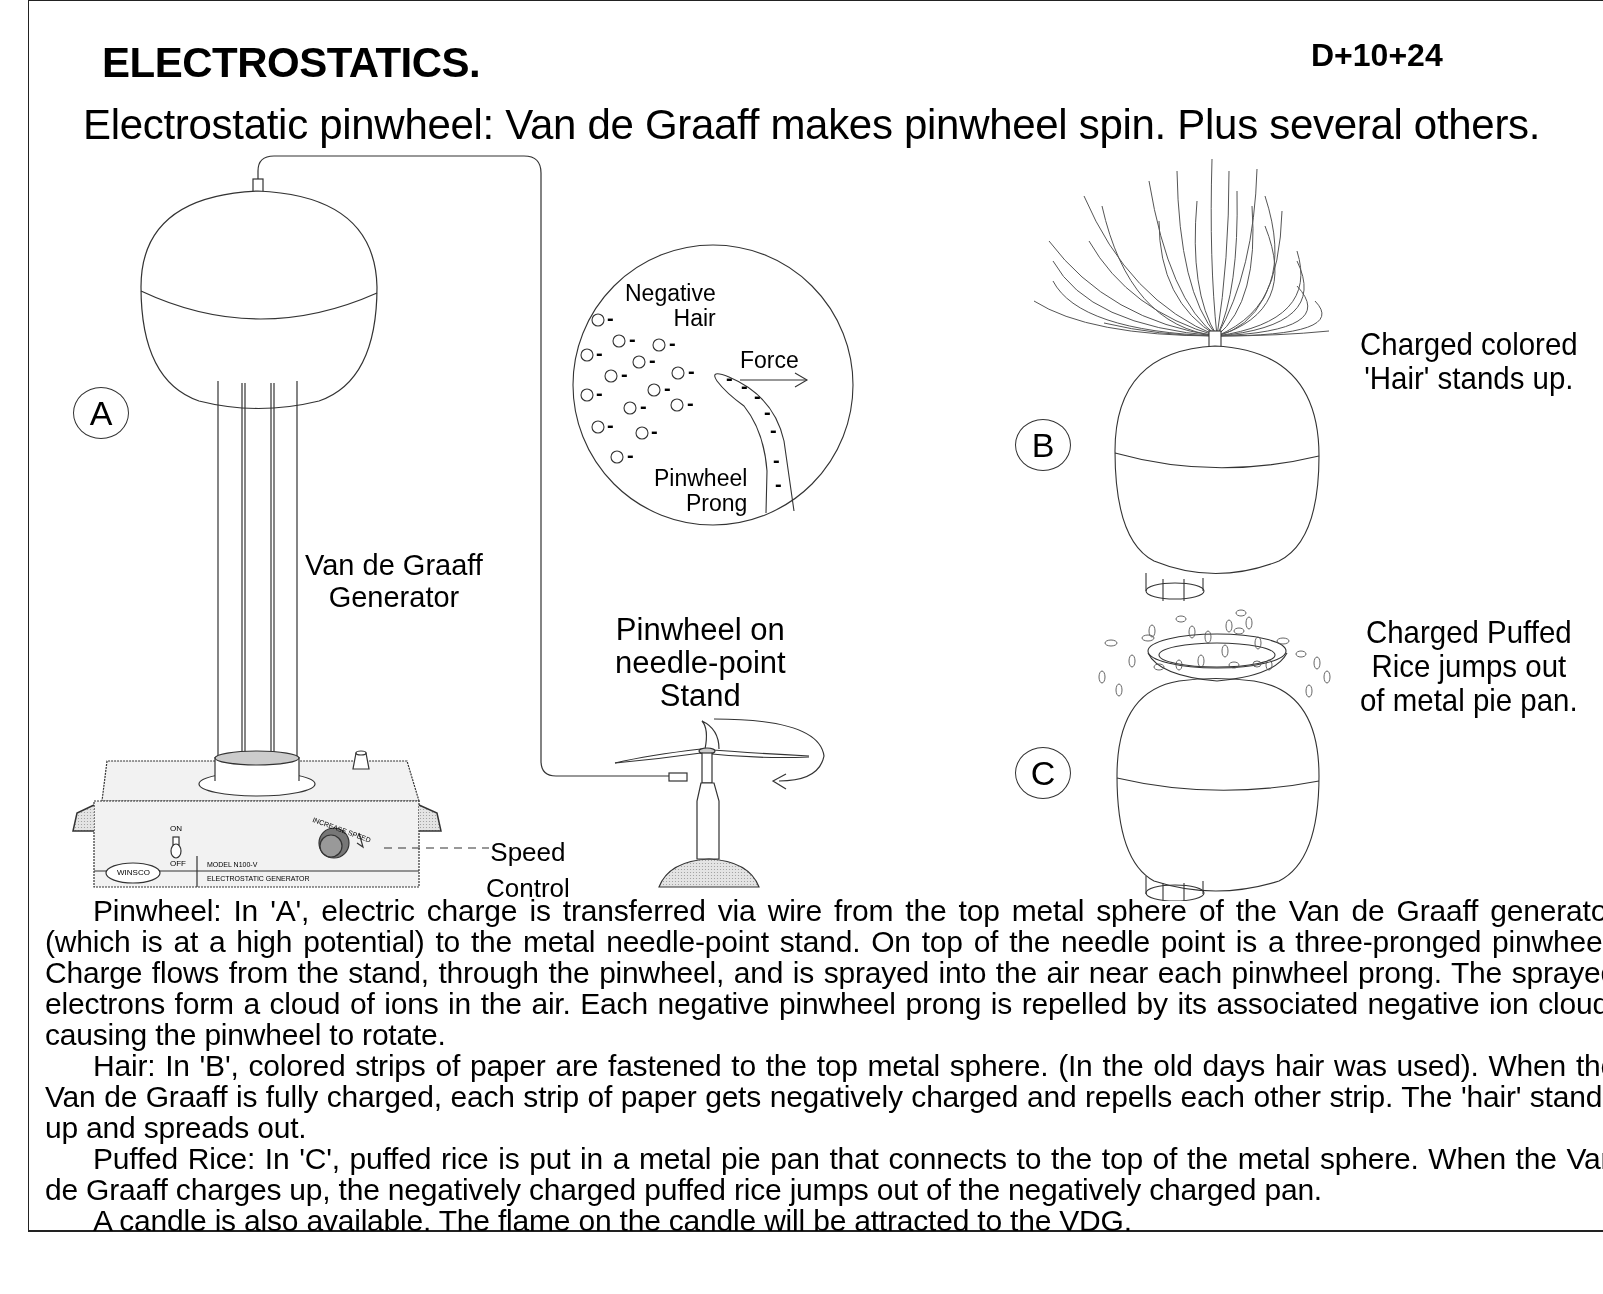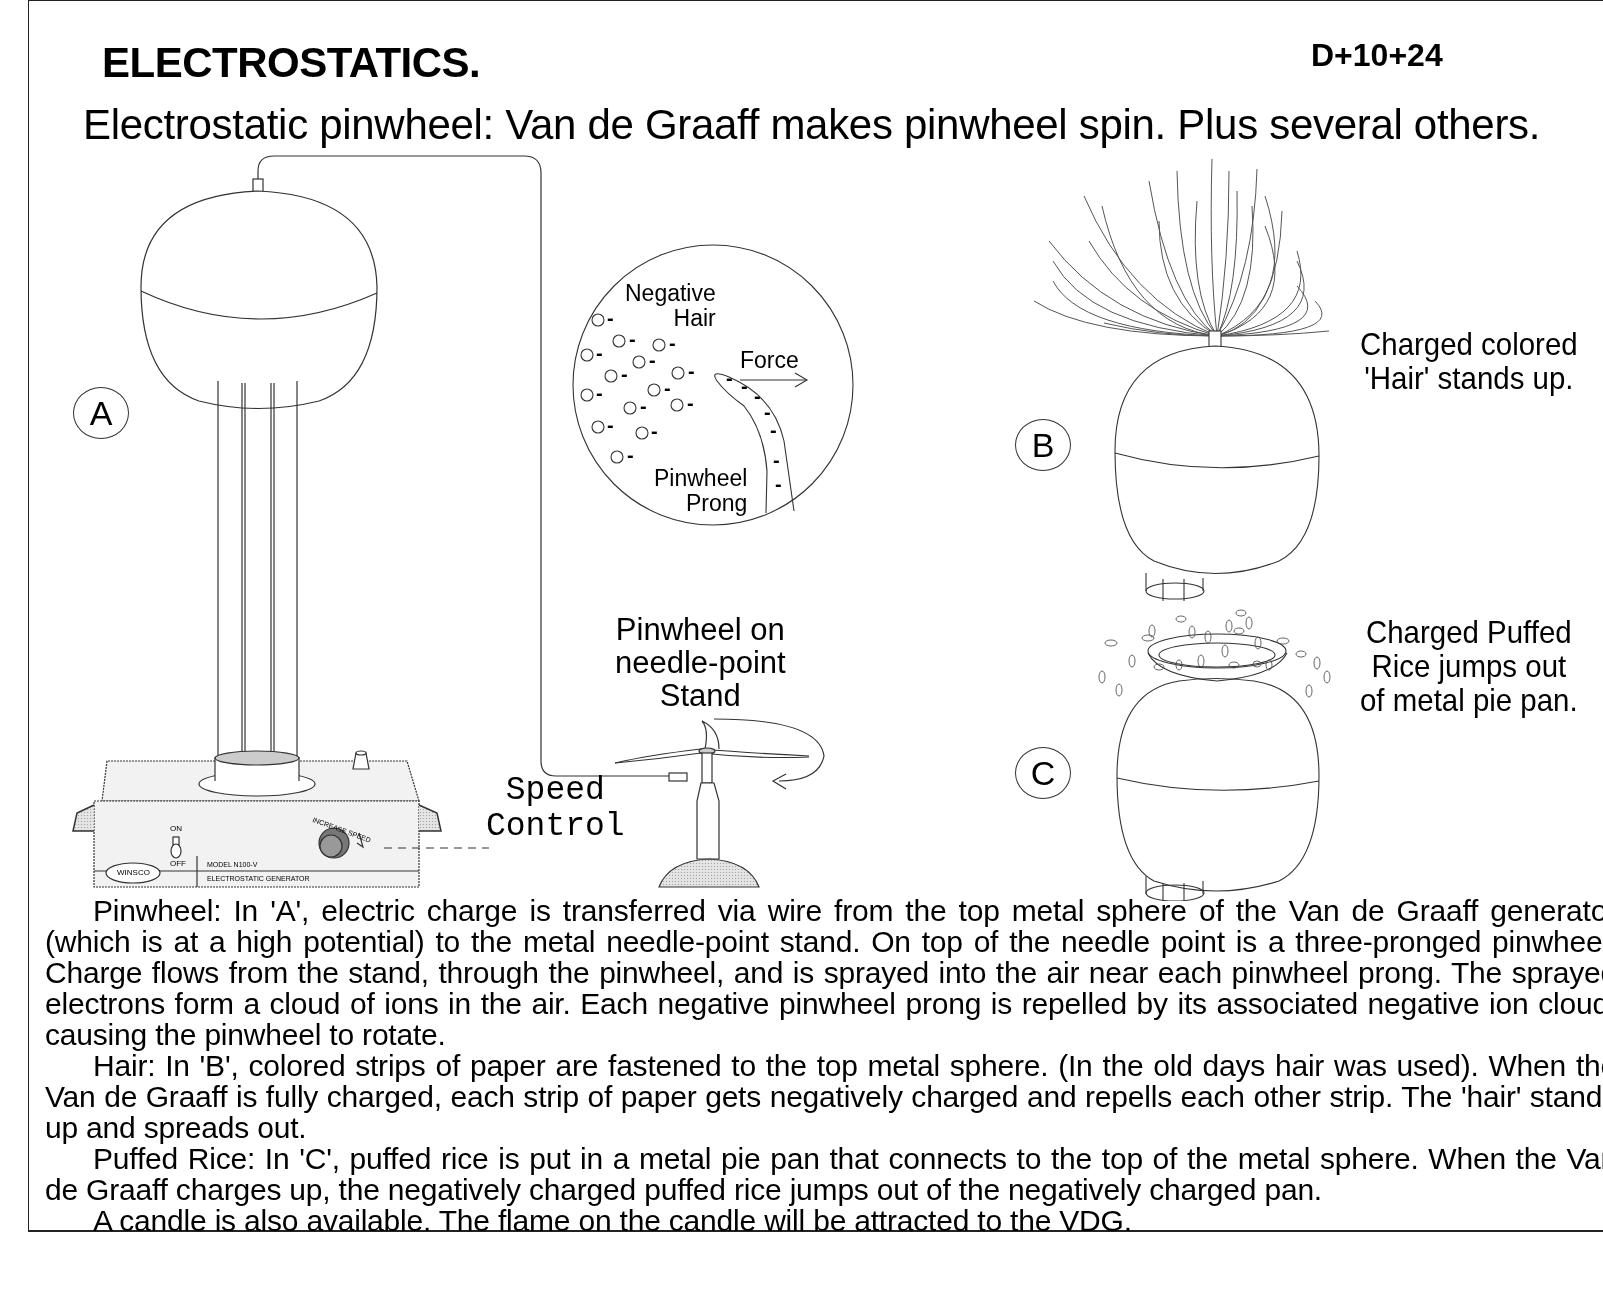--- a/index.html
+++ b/index.html
@@ -231,21 +231,25 @@
           <line x1="1155" y1="882" x2="1155" y2="900"></line>
         <ellipse cx="1146" cy="892" rx="29" ry="8"></ellipse>
       </g>
     </g>
   </svg>
 
   <div class="circle-tag" style="left:44px; top:386px;">A</div>
   <div class="circle-tag" style="left:986px; top:418px;">B</div>
   <div class="circle-tag" style="left:986px; top:746px;">C</div>
 
-  <div class="label" style="left:457px; top:772px; font-size:33px; line-height:36px;font-family:Liberation Mono, monospace;">
+  <div class="label" style="left:276px; top:548px;">
+    <div>Van de Graaff</div>
+    <div>Generator</div>
+  </div>
+  <div class="label" style="left:457px; top:833px; font-size:26px; line-height:36px;">
     <div>Speed</div>
     <div>Control</div>
   </div>
 
   <div class="tiny" style="left:141px; top:823px;">ON</div>
   <div class="tiny" style="left:141px; top:858px;">OFF</div>
   <div class="tiny" style="left:285px; top:815px; transform: rotate(20deg); transform-origin:left top; font-size:7px;">INCREASE SPEED</div>
   <div class="tiny" style="left:88px; top:867px;">WINSCO</div>
   <div class="tiny" style="left:178px; top:860px; font-size:7px;">MODEL N100-V</div>
   <div class="tiny" style="left:178px; top:874px; font-size:7px;">ELECTROSTATIC GENERATOR</div>

